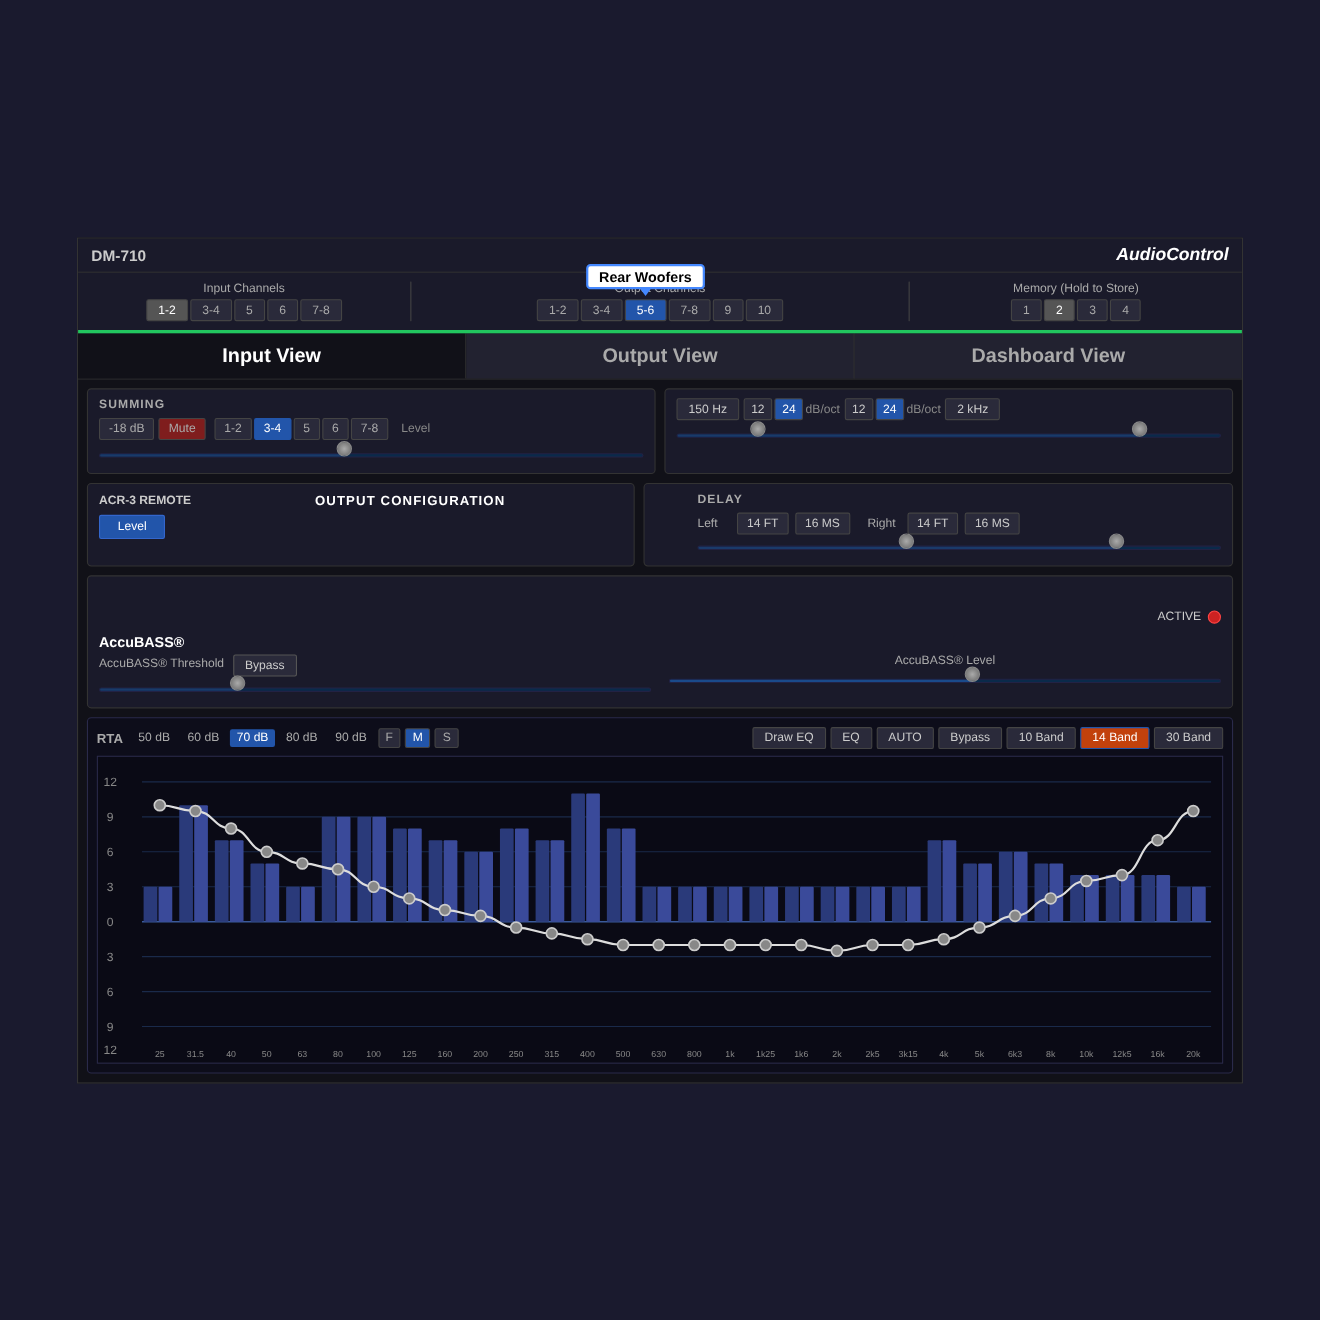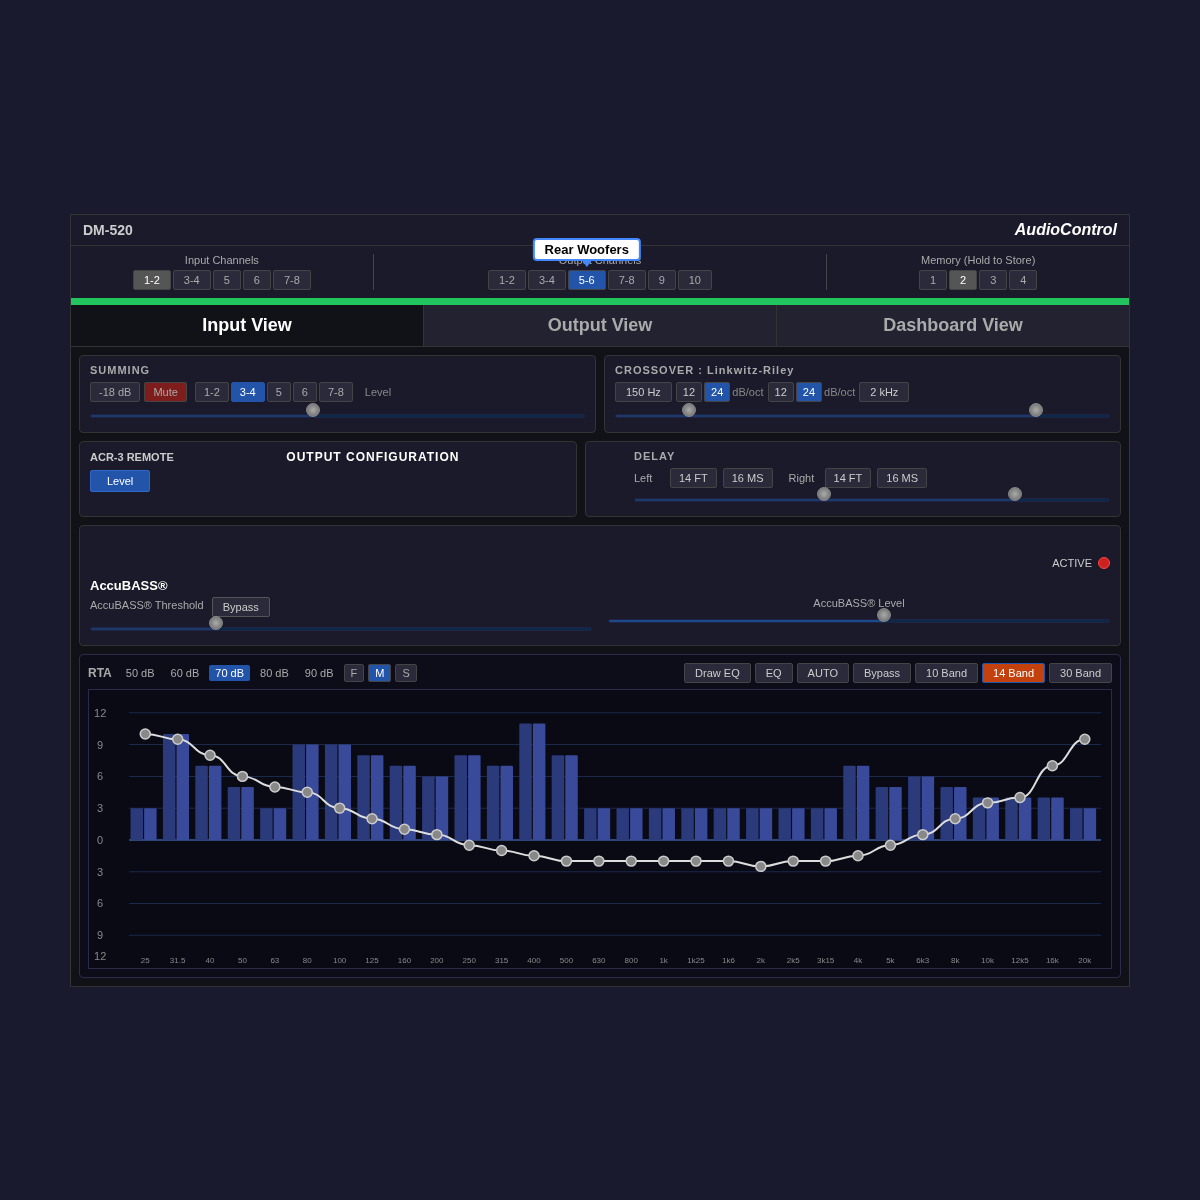--- a/index.html
+++ b/index.html
@@ -24,21 +24,21 @@
       align-items: center;
       padding: 6px 12px;
       background: #1a1a2a;
       border-bottom: 1px solid #333;
     }
 
     
     .nav-row {
       display: flex;
       background: #1a1a2a;
-      border-bottom: 7px solid #22c55e;
+      border-bottom: 3px solid #22c55e;
       position: relative;
     }
     .nav-section {
       display: flex;
       flex-direction: column;
       align-items: center;
     }
     .nav-section-label {
       color: #aaa;
       font-size: 11px;
@@ -447,21 +447,21 @@
       position: relative;
       display: inline-block;
     }
   </style>
 </head>
 <body>
 
 <div class="app-container">
 
   <div class="title-bar">
-    <span style="color:#ccc;font-size:14px;font-weight:bold;">DM-520</span>
+    <span style="color:#ccc;font-size:14px;font-weight:bold;">DM-710</span>
     <span style="color:#fff;font-size:16px;font-weight:bold;font-style:italic;">AudioControl</span>
   </div>
 
   <div class="nav-row" style="padding: 4px 0; gap:0; position:relative;">
 
     <div class="nav-section" style="flex:2;">
       <div class="nav-section-label">Input Channels</div>
       <div class="nav-tabs">
         <div class="nav-tab active">1-2</div>
         <div class="nav-tab">3-4</div>
@@ -525,21 +525,20 @@
         </div>
         <div class="slider-container">
           <div class="slider-track">
             <div class="slider-fill" style="width:45%;"></div>
           </div>
           <div class="slider-thumb" style="left:45%;"></div>
         </div>
       </div>
 
       <div class="panel crossover-panel">
-        <div class="panel-title">CROSSOVER : Linkwitz-Riley</div>
         <div class="crossover-controls">
           <div class="freq-btn">150 Hz</div>
           <div class="db-group">
             <div class="db-val">12</div>
             <div class="db-val active-blue">24</div>
             <span class="db-label">dB/oct</span>
           </div>
           <div class="db-group">
             <div class="db-val">12</div>
             <div class="db-val active-blue">24</div>

